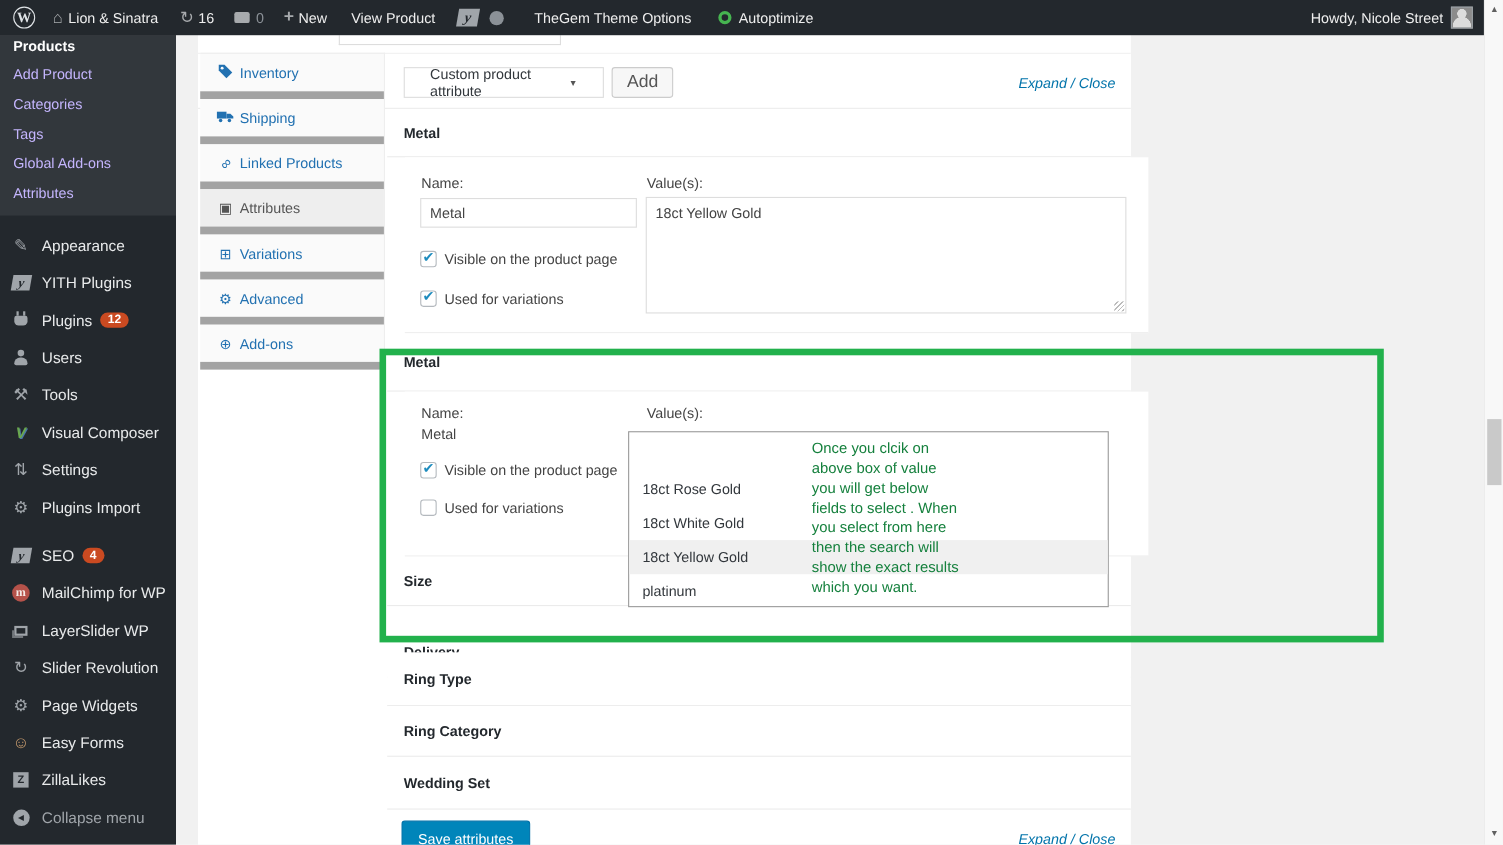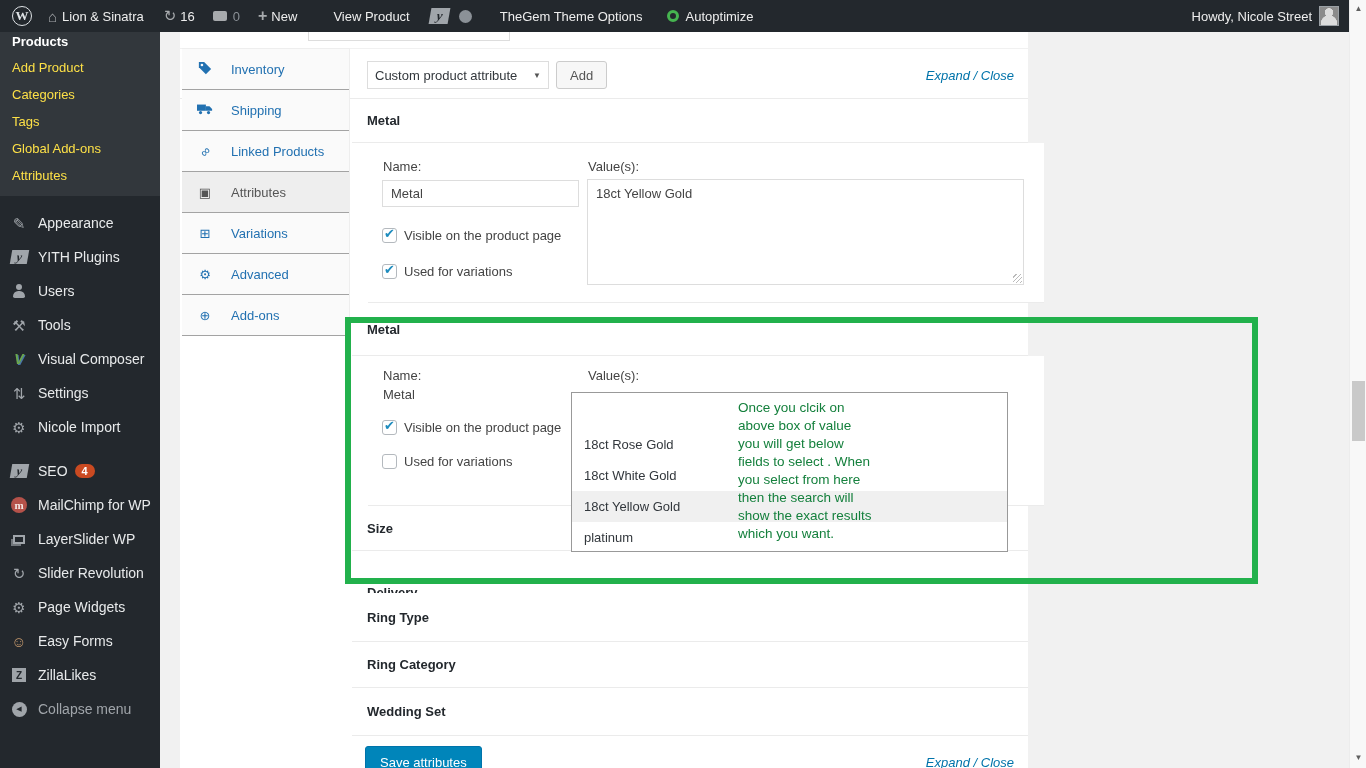--- a/index.html
+++ b/index.html
@@ -13,37 +13,37 @@
   .ab-item{display:flex;align-items:center;font-size:13px;color:#eee;cursor:pointer;white-space:nowrap}
   .ab-icon{color:#a7aaad}
   .wp-logo{width:20px;height:20px;border:1.5px solid #dfe3e6;border-radius:50%;margin-left:12px;
            display:flex;align-items:center;justify-content:center;color:#dfe3e6;
            font-family:"Liberation Serif","DejaVu Serif",serif;font-size:13px;font-weight:bold}
   .home-glyph{font-size:15px;margin:0 5px 0 16px}
   .upd-glyph{font-size:15px;margin:0 4px 0 20px}
   .cmt-bubble{width:14px;height:10px;background:#a7aaad;border-radius:2px;margin:0 6px 0 18px}
   .plus-glyph{font-size:16px;font-weight:bold;margin:0 4px 0 18px}
   .count-dim{color:#8b9197}
-  .vp{margin-left:36px}
+  .vp{margin-left:22px}
   .yoast-flag{width:19px;height:16px;background:#a0a5aa;transform:skewX(-10deg);margin-left:20px;
               display:flex;align-items:center;justify-content:center;color:#23282d;
               font-family:"Liberation Serif","DejaVu Serif",serif;font-style:italic;font-weight:bold;font-size:13px}
   .gray-dot{width:13px;height:13px;border-radius:50%;background:#8b9197;margin-left:10px}
   .thegem{margin-left:28px}
   .ao-ring{width:12px;height:12px;border-radius:50%;border:3px solid #46b450;margin:0 7px 0 24px}
   #howdy{margin-left:auto;margin-right:10px;display:flex;align-items:center;gap:7px}
   .avatar{width:20px;height:20px;border:1px solid #9aa0a5;
           background:radial-gradient(circle at 50% 30%,#dcdcdc 0 4px,transparent 4.5px),
                      radial-gradient(circle at 50% 92%,#dcdcdc 0 8px,transparent 8.5px),#8b8b8b}
 
   
   #sidebar{position:absolute;left:0;top:32px;width:160px;height:736px;background:#23282d}
   #products-submenu{background:#32373c;padding-bottom:7px}
   .submenu-title{color:#fff;font-weight:bold;padding:2px 0 5px 12px;font-size:13px;cursor:pointer}
-  .submenu-item{height:27px;line-height:27px;padding-left:12px;color:#fde047;font-size:13px;cursor:pointer}
+  .submenu-item{height:27px;line-height:27px;padding-left:12px;color:#c4b5fd;font-size:13px;cursor:pointer}
   #main-menu{list-style:none;margin-top:10px}
   .menu-item{height:34px;display:flex;align-items:center;color:#e8eaeb;font-size:14px;cursor:pointer}
   .menu-item.gap-above{margin-top:10px}
   .mi-icon{width:38px;flex:none;text-align:center;color:#a0a5aa;font-size:15px;line-height:1}
   .badge{background:#ca4a21;color:#fff;border-radius:10px;font-size:11px;font-weight:bold;
          padding:1px 7px;margin-left:7px}
   .collapse-label{color:#a0a5aa}
   
   .ic-wrap{width:38px;flex:none;display:flex;justify-content:center}
   .plug{width:12px;height:9px;background:#a0a5aa;border-radius:2px 2px 4px 4px;position:relative}
@@ -63,31 +63,31 @@
   .collapse-circ{width:15px;height:15px;border-radius:50%;background:#a0a5aa;color:#23282d;font-size:7px;
                  display:flex;align-items:center;justify-content:center}
 
   
   #panel{position:absolute;left:180px;top:32px;width:848px;height:736px;background:#fff}
   #partial-select{position:absolute;left:128px;top:0;width:202px;height:9px;background:#fff;
                   border:1px solid #ddd;border-top:none}
   #toolbar{position:absolute;left:0;top:16px;width:848px;height:51px;
            border-top:1px solid #f1f1f1;border-bottom:1px solid #ebebeb;background:#fff}
   #attr-select{position:absolute;left:187px;top:12px;width:182px;height:28px;border:1px solid #ddd;background:#fff;
-               display:flex;align-items:center;justify-content:space-between;padding:0 7px;color:#32373c;cursor:pointer}
+               display:flex;align-items:center;justify-content:space-between;padding:0 23px;color:#32373c;cursor:pointer}
   #attr-select .arr{font-size:8px;color:#555}
   #add-btn{position:absolute;left:376px;top:12px;height:28px;padding:0 13px;background:#f7f7f7;border:1px solid #ccc;
-           border-radius:3px;color:#555;font-size:13px;cursor:pointer}
+           border-radius:3px;color:#555;font-size:16px;cursor:pointer}
   .expand-close{color:#0073aa;font-style:italic;font-size:13px;white-space:nowrap}
   .expand-close a{color:#0073aa;text-decoration:none;cursor:pointer}
   #toolbar-ec{position:absolute;right:14px;top:19px}
   
   #tabs{position:absolute;left:2px;top:16px;width:168px;background:#fafafa;
         border-top:1px solid #eee;border-right:1px solid #eee}
-  .tab{height:41px;border-bottom:1px solid #a3a3a3;display:flex;align-items:center;gap:17px;
+  .tab{height:41px;border-bottom:7px solid #a3a3a3;display:flex;align-items:center;gap:4px;
        padding-left:14px;color:#2271b1;cursor:pointer;font-size:13px}
   .tab .t-icon{width:18px;text-align:center;font-size:13px;flex:none;line-height:1}
   .tab.active{background:#eee;color:#555}
   .tab.active .t-icon{color:#555}
   
   .sec-header{position:absolute;left:172px;width:676px;border-bottom:1px solid #ebebeb;
               display:flex;align-items:center;padding-left:15px;font-weight:bold;color:#23282d;cursor:pointer;background:#fff}
   .sec-body{position:absolute;left:188px;width:676px;border-bottom:1px solid #ebebeb;background:#fff}
   .flabel{position:absolute;color:#444}
   .txt-input{position:absolute;border:1px solid #ddd;background:#fff;padding:0 8px;color:#444;font-size:13px;
@@ -169,41 +169,48 @@
       <span>Appearance</span>
       </li>
     <li class="menu-item">
       <span class="ic-wrap">
           <span class="yoast-side">y</span>
         </span>
       <span>YITH Plugins</span>
       </li>
     <li class="menu-item">
       <span class="ic-wrap">
+          <span class="plug"></span>
+        </span>
+      <span>Plugins</span>
+      <span class="badge">12</span>
+      </li>
+    <li class="menu-item">
+      <span class="ic-wrap">
           <span class="person"></span>
         </span>
       <span>Users</span>
       </li>
     <li class="menu-item">
       <span class="mi-icon">⚒</span>
       <span>Tools</span>
       </li>
     <li class="menu-item">
       <span class="ic-wrap">
           <span class="vc-v">V</span>
         </span>
       <span>Visual Composer</span>
       </li>
     <li class="menu-item">
       <span class="mi-icon">⇅</span>
       <span>Settings</span>
       </li>
     <li class="menu-item">
       <span class="mi-icon">⚙</span>
-      <span>Nicole Import</span>
+      <span>Plugins Import</span>
       </li>
     <li class="menu-item gap-above">
       <span class="ic-wrap">
           <span class="yoast-side">y</span>
         </span>
       <span>SEO</span>
       <span class="badge">4</span>
       </li>
     <li class="menu-item">
       <span class="ic-wrap">

